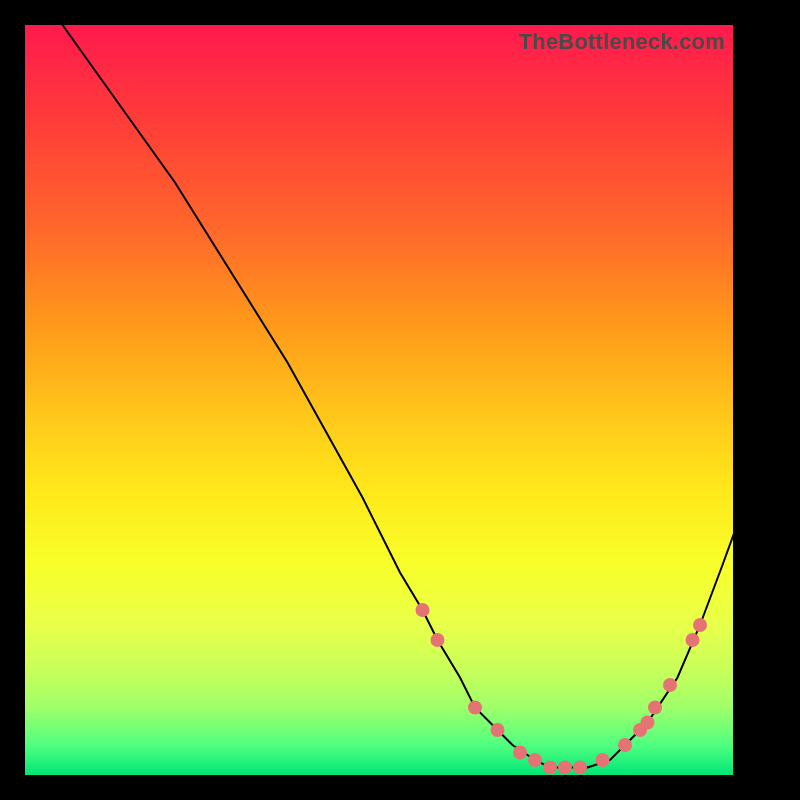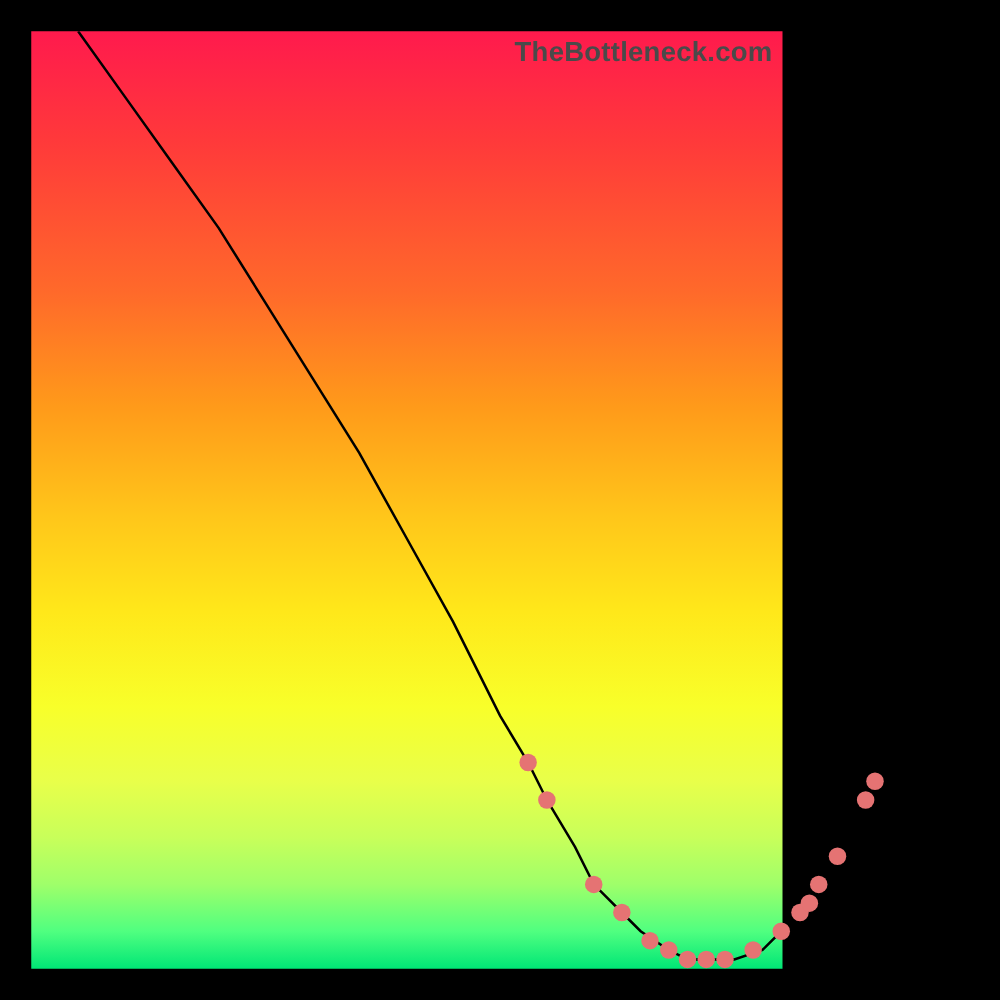--- a/index.html
+++ b/index.html
@@ -13,21 +13,21 @@
   }
   .plot-wrap {
     position: relative;
     width: 800px;
     height: 800px;
   }
   .plot-area {
     position: absolute;
     left: 25px;
     top: 25px;
-    width: 601px;
+    width: 708px;
     height: 750px;
     background: linear-gradient(
       to bottom,
       #ff1a4d 0%,
       #ff3a3a 12%,
       #ff6a2a 28%,
       #ff9a1a 40%,
       #ffc71a 52%,
       #ffe81a 62%,
       #f8ff2a 72%,

